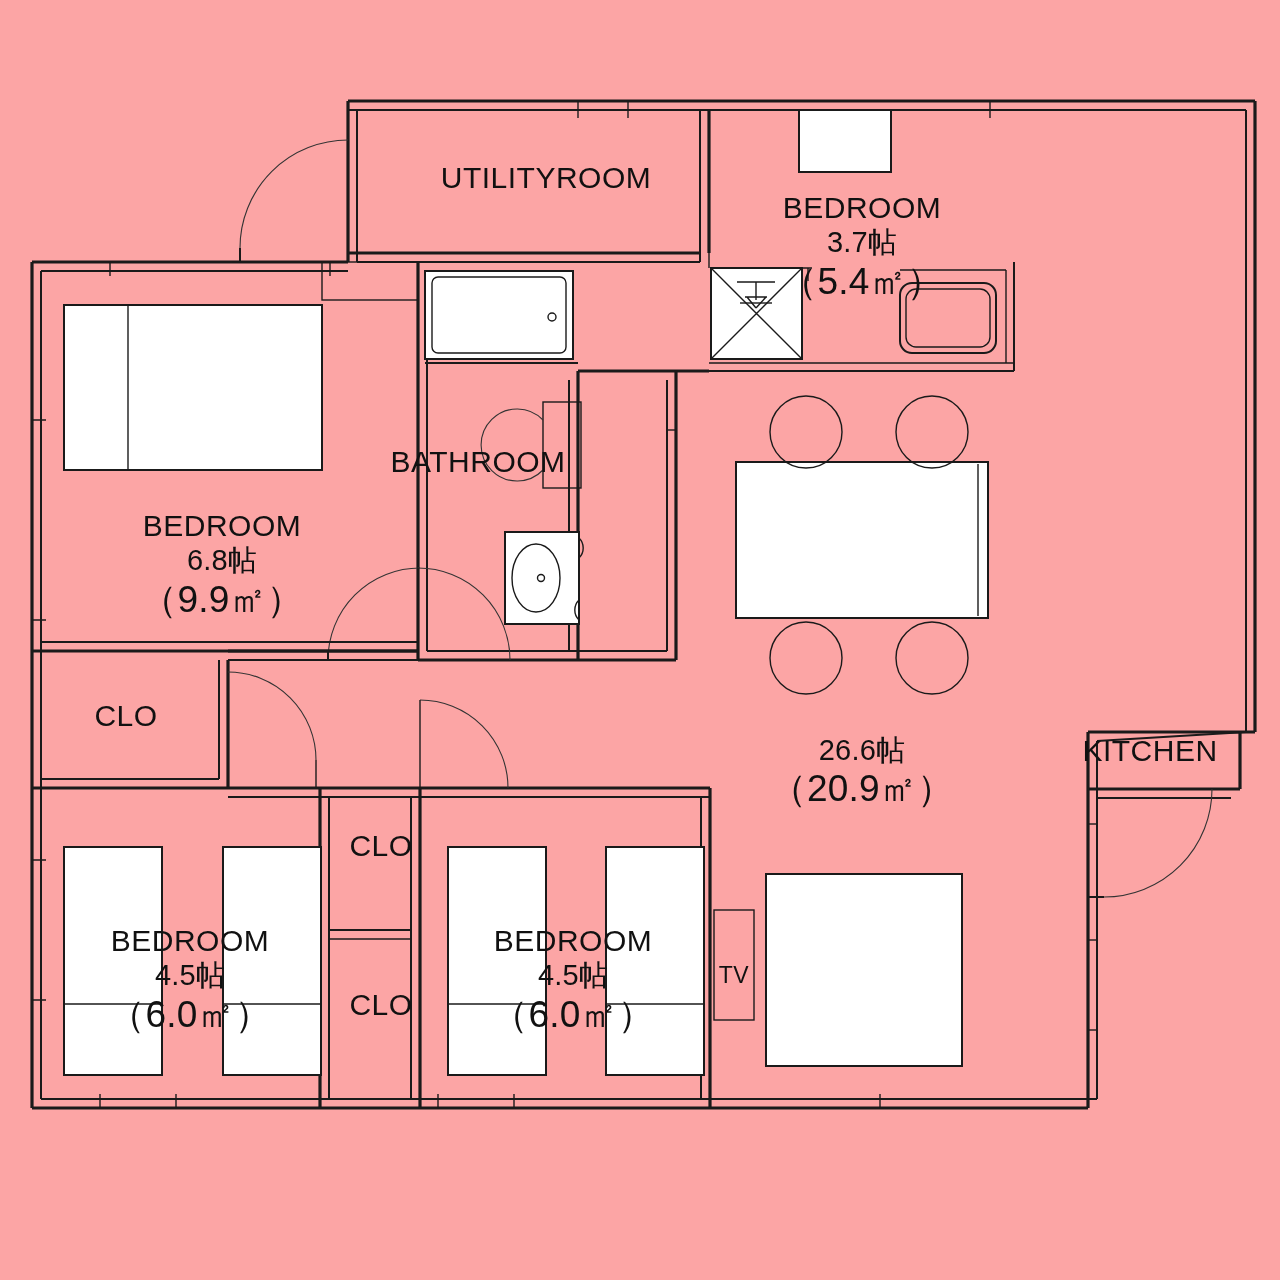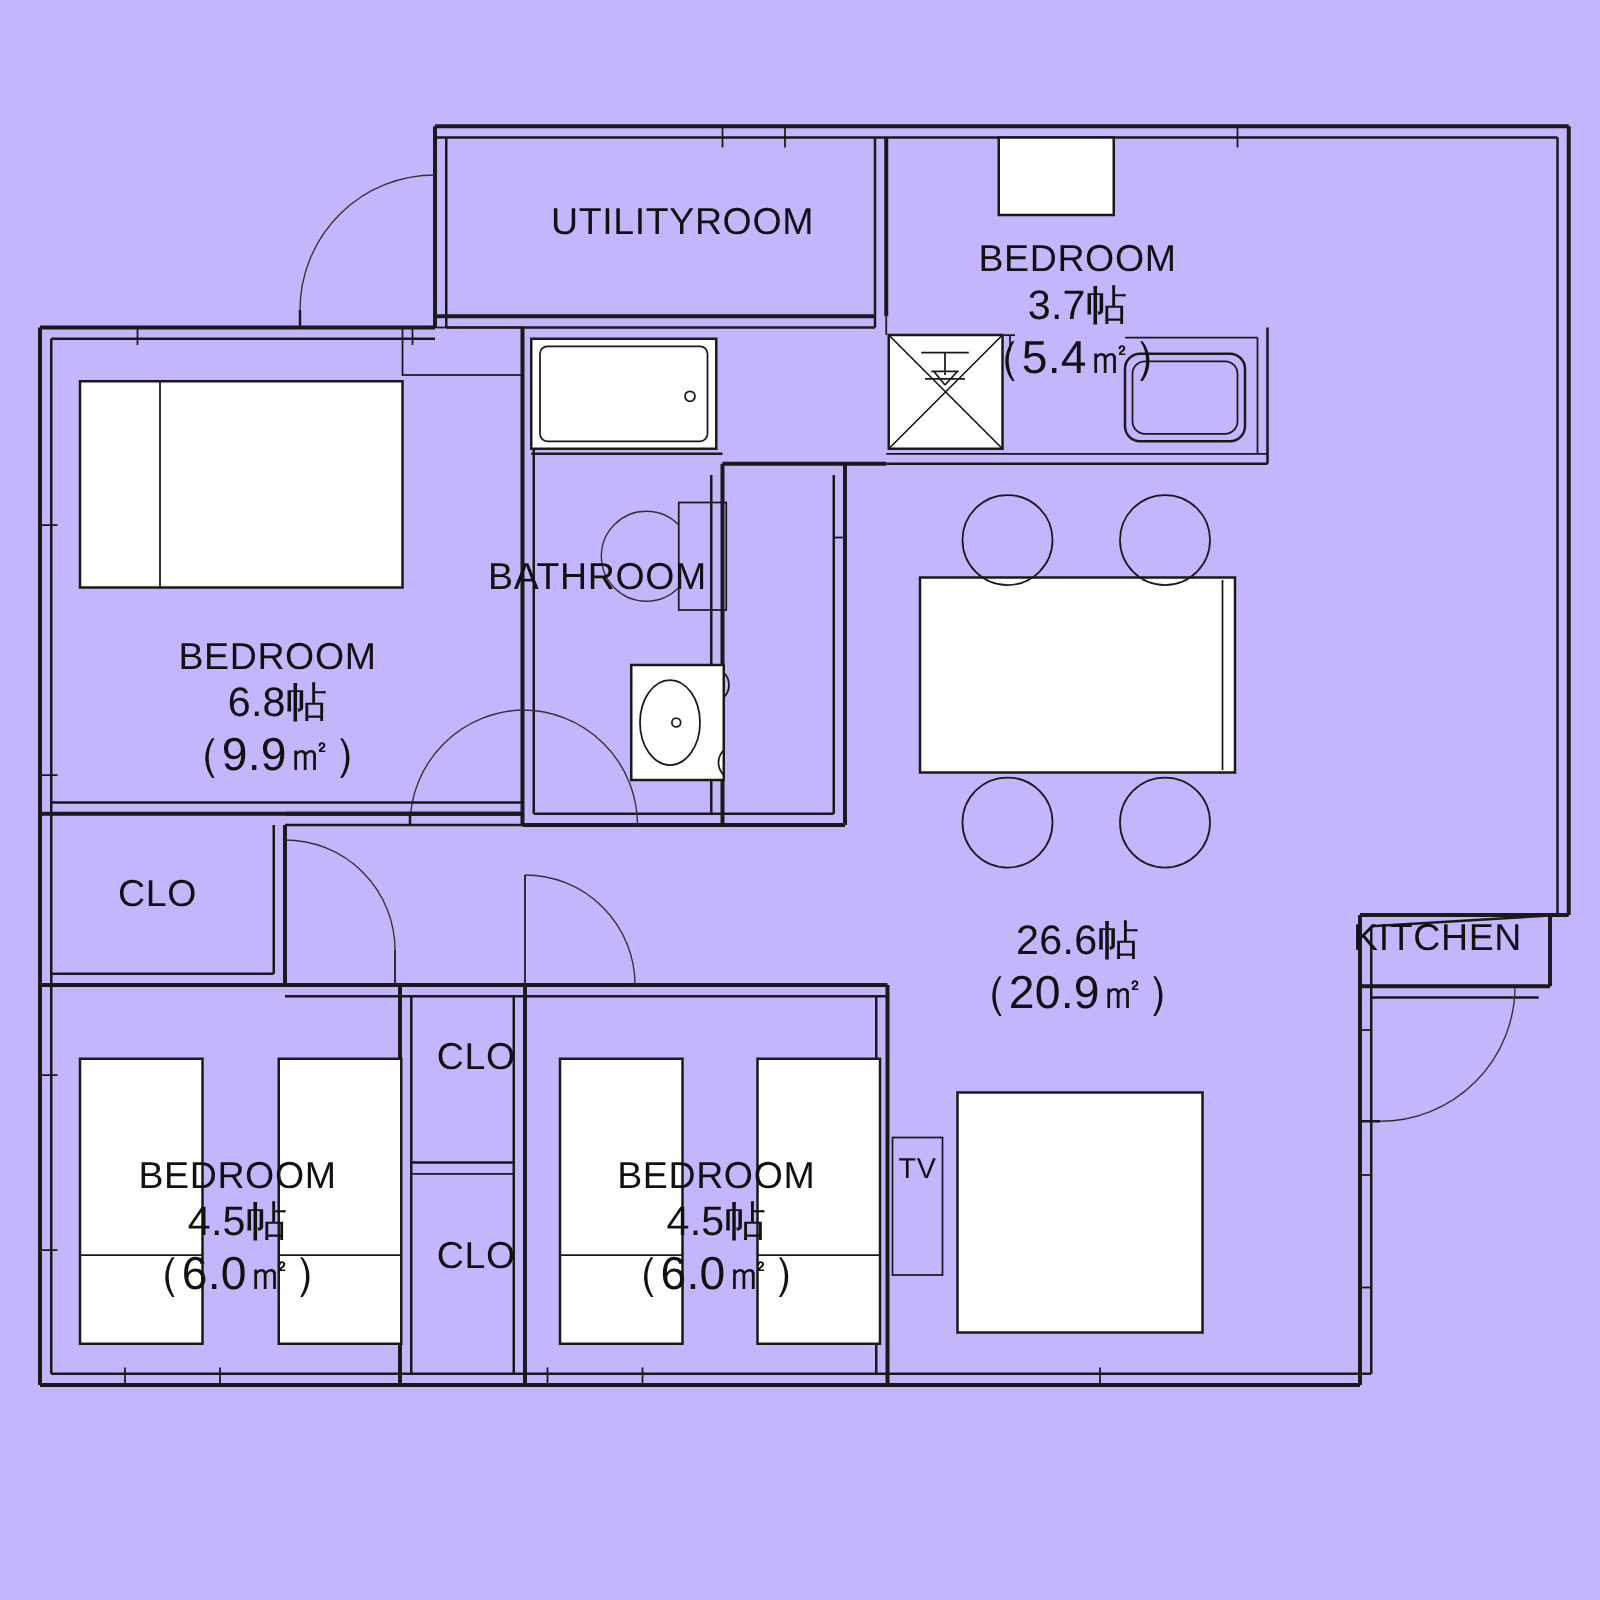--- a/index.html
+++ b/index.html
@@ -12,21 +12,21 @@
     width: 1280px;
     height: 1280px;
     font-family: "Liberation Sans", sans-serif;
     color: #111111;
     overflow: hidden;
   }
   #plan-root {
     position: relative;
     width: 1280px;
     height: 1280px;
-    background: #c4b5fd;
+    background: #fca5a5;
   }
   svg#floorplan-svg {
     position: absolute;
     top: 0;
     left: 0;
     width: 1280px;
     height: 1280px;
     display: block;
   }
   .lbl {
@@ -39,21 +39,21 @@
     transform: translateX(-50%);
     font-weight: 400;
   }
   .lbl .name {
     display: block;
     font-size: 30px;
     letter-spacing: 0.5px;
   }
   .lbl .jo {
     display: block;
-    font-size: 33px;
+    font-size: 29px;
   }
   .lbl .sqm {
     display: block;
     font-size: 37px;
   }
   .lbl.tiny .name {
     font-size: 23px;
   }
   #title-block {
     position: absolute;
@@ -332,18 +332,18 @@
 
   <div class="lbl" style="left:862px; top:733px;">
     <span class="jo">26.6帖</span>
     <span class="sqm">（20.9㎡）</span>
   </div>
 
   <div class="lbl" style="left:1150px; top:733px;">
     <span class="name">KITCHEN</span>
   </div>
 
-  <div class="lbl tiny" style="left:734px; top:921px;">
+  <div class="lbl tiny" style="left:734px; top:962px;">
     <span class="name">TV</span>
   </div>
 
 
 </div>
 
 </body></html>

